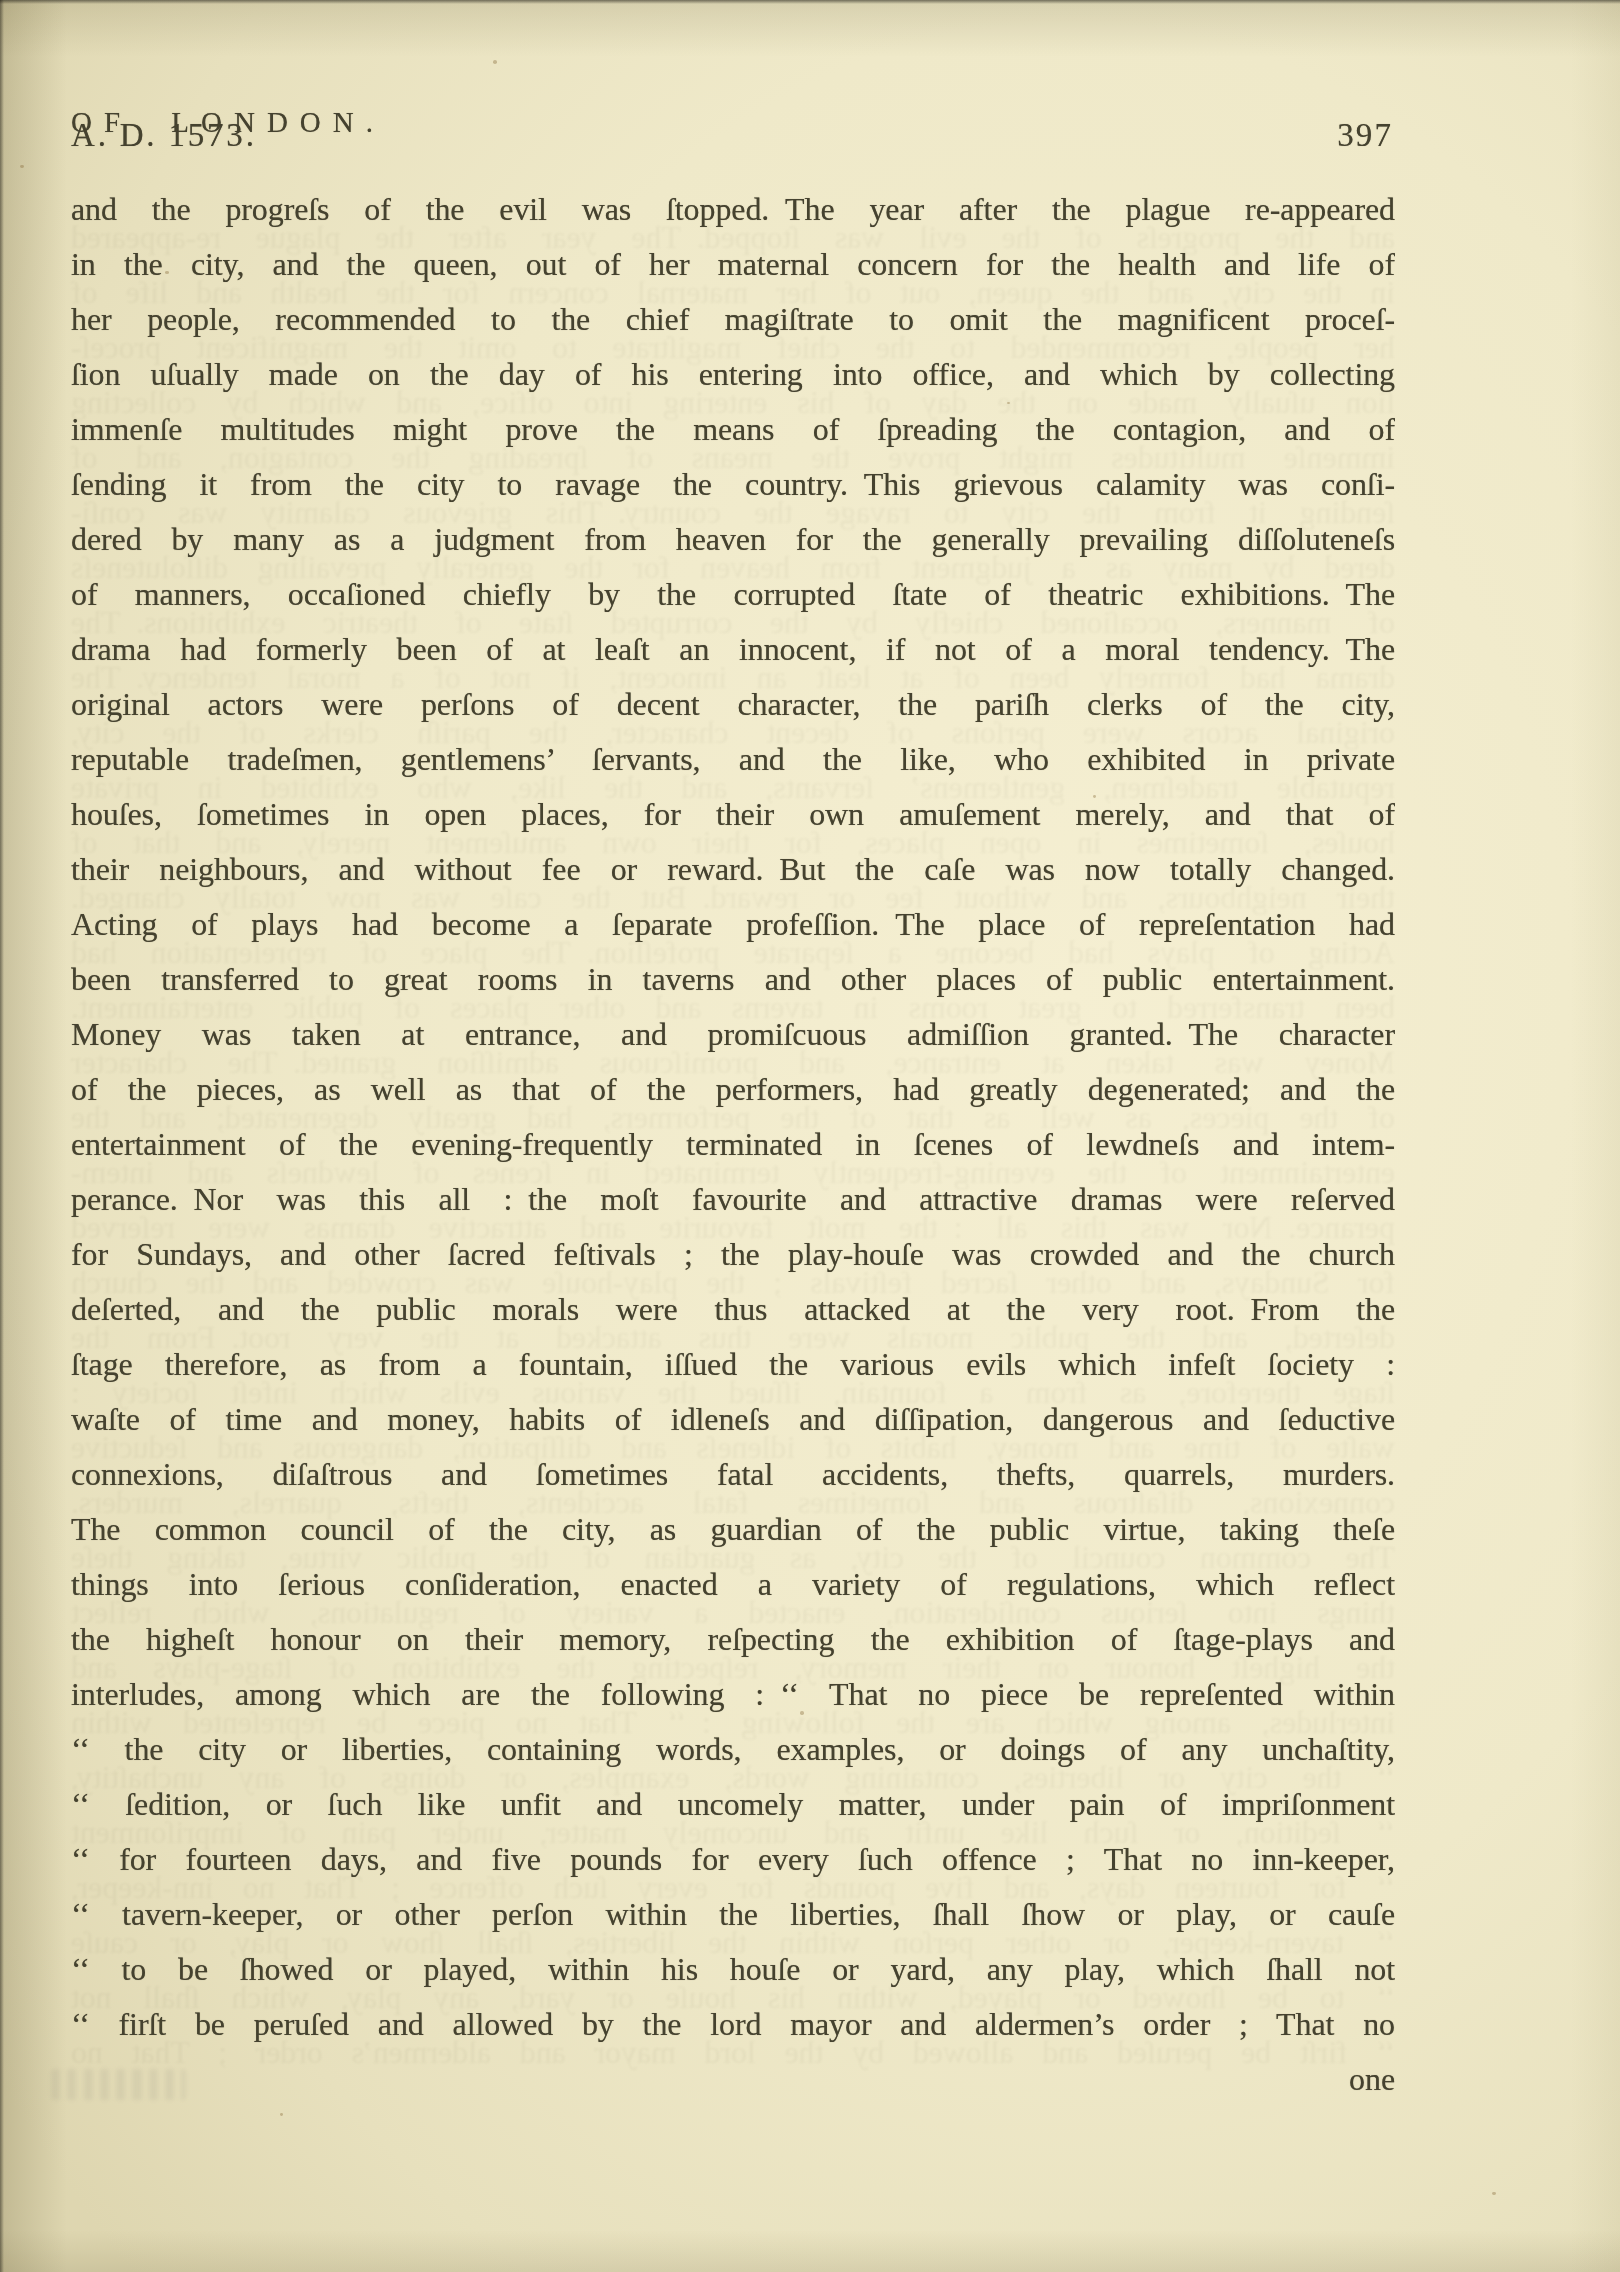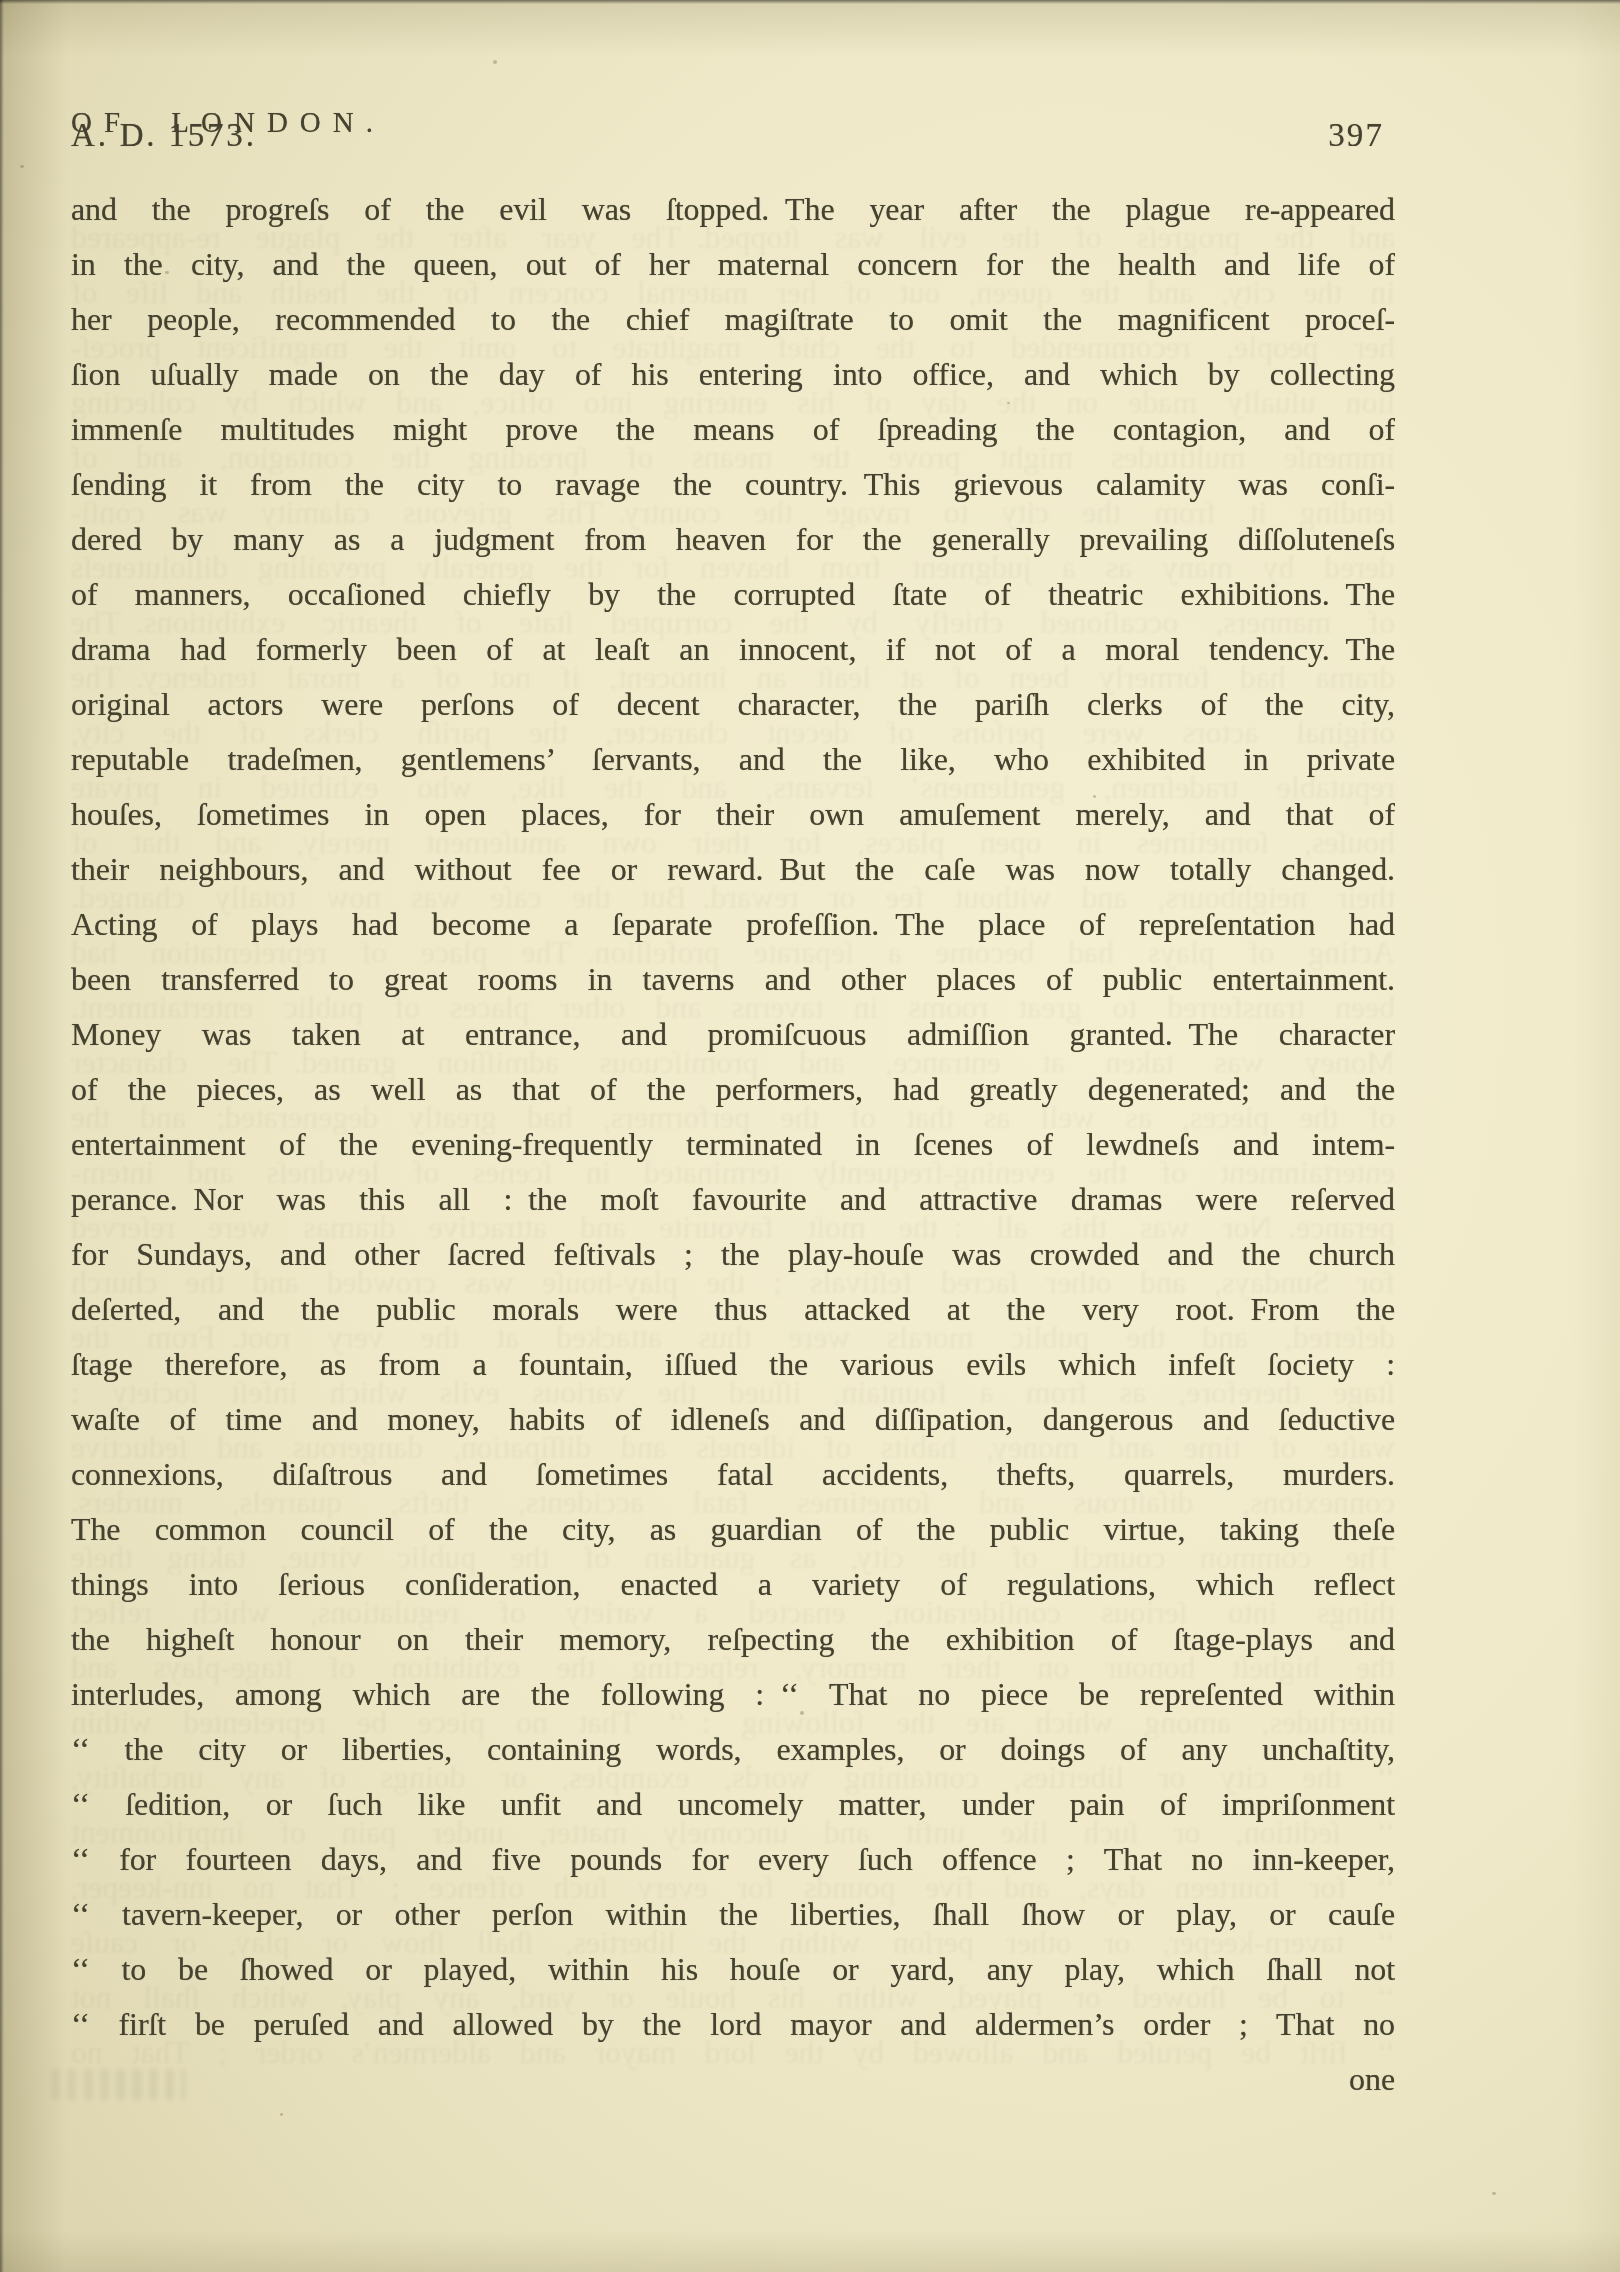--- a/index.html
+++ b/index.html
@@ -22,21 +22,21 @@
   .edge-top  { position:absolute; left:0; top:0; width:100%; height:3.5px;
                background:linear-gradient(180deg, rgba(30,28,20,.55), rgba(30,28,20,0)); }
   .edge-left { position:absolute; left:0; top:0; width:3.5px; height:100%;
                background:linear-gradient(90deg, rgba(30,28,20,.5), rgba(30,28,20,0)); }
 
   .header { position:absolute; left:71px; top:106px; width:1324px; height:57px;
             text-shadow:0 0 0.7px rgba(58,54,38,.6); }
   .header-date   { position:absolute; left:0;  top:11px; font-size:33px; letter-spacing:2.8px; }
   .page-title    { position:absolute; left:0;  top:0;    width:100%; 
                    font-size:29px; letter-spacing:12px; word-spacing:20px; }
-  .page-number   { position:absolute; right:11px; top:11.4px; font-size:33px; letter-spacing:2.1px; }
+  .page-number   { position:absolute; right:2px; top:11.4px; font-size:33px; letter-spacing:2.1px; }
 
   .text-block { position:absolute; left:71px; top:182px; width:1324px;
                 font-size:32px; line-height:55px; letter-spacing:-0.1px; word-spacing:1.4px;
                 text-shadow:0 0 0.7px rgba(58,54,38,.6); }
   .line { height:55px; overflow:hidden; text-align:justify; text-align-last:justify; }
   .catchword-line { height:55px; text-align:center; text-align-last:right; }
 
   
   .ghost-block { position:absolute; left:71px; top:210px; width:1324px;
                  font-size:32px; line-height:55px; letter-spacing:-0.1px;

